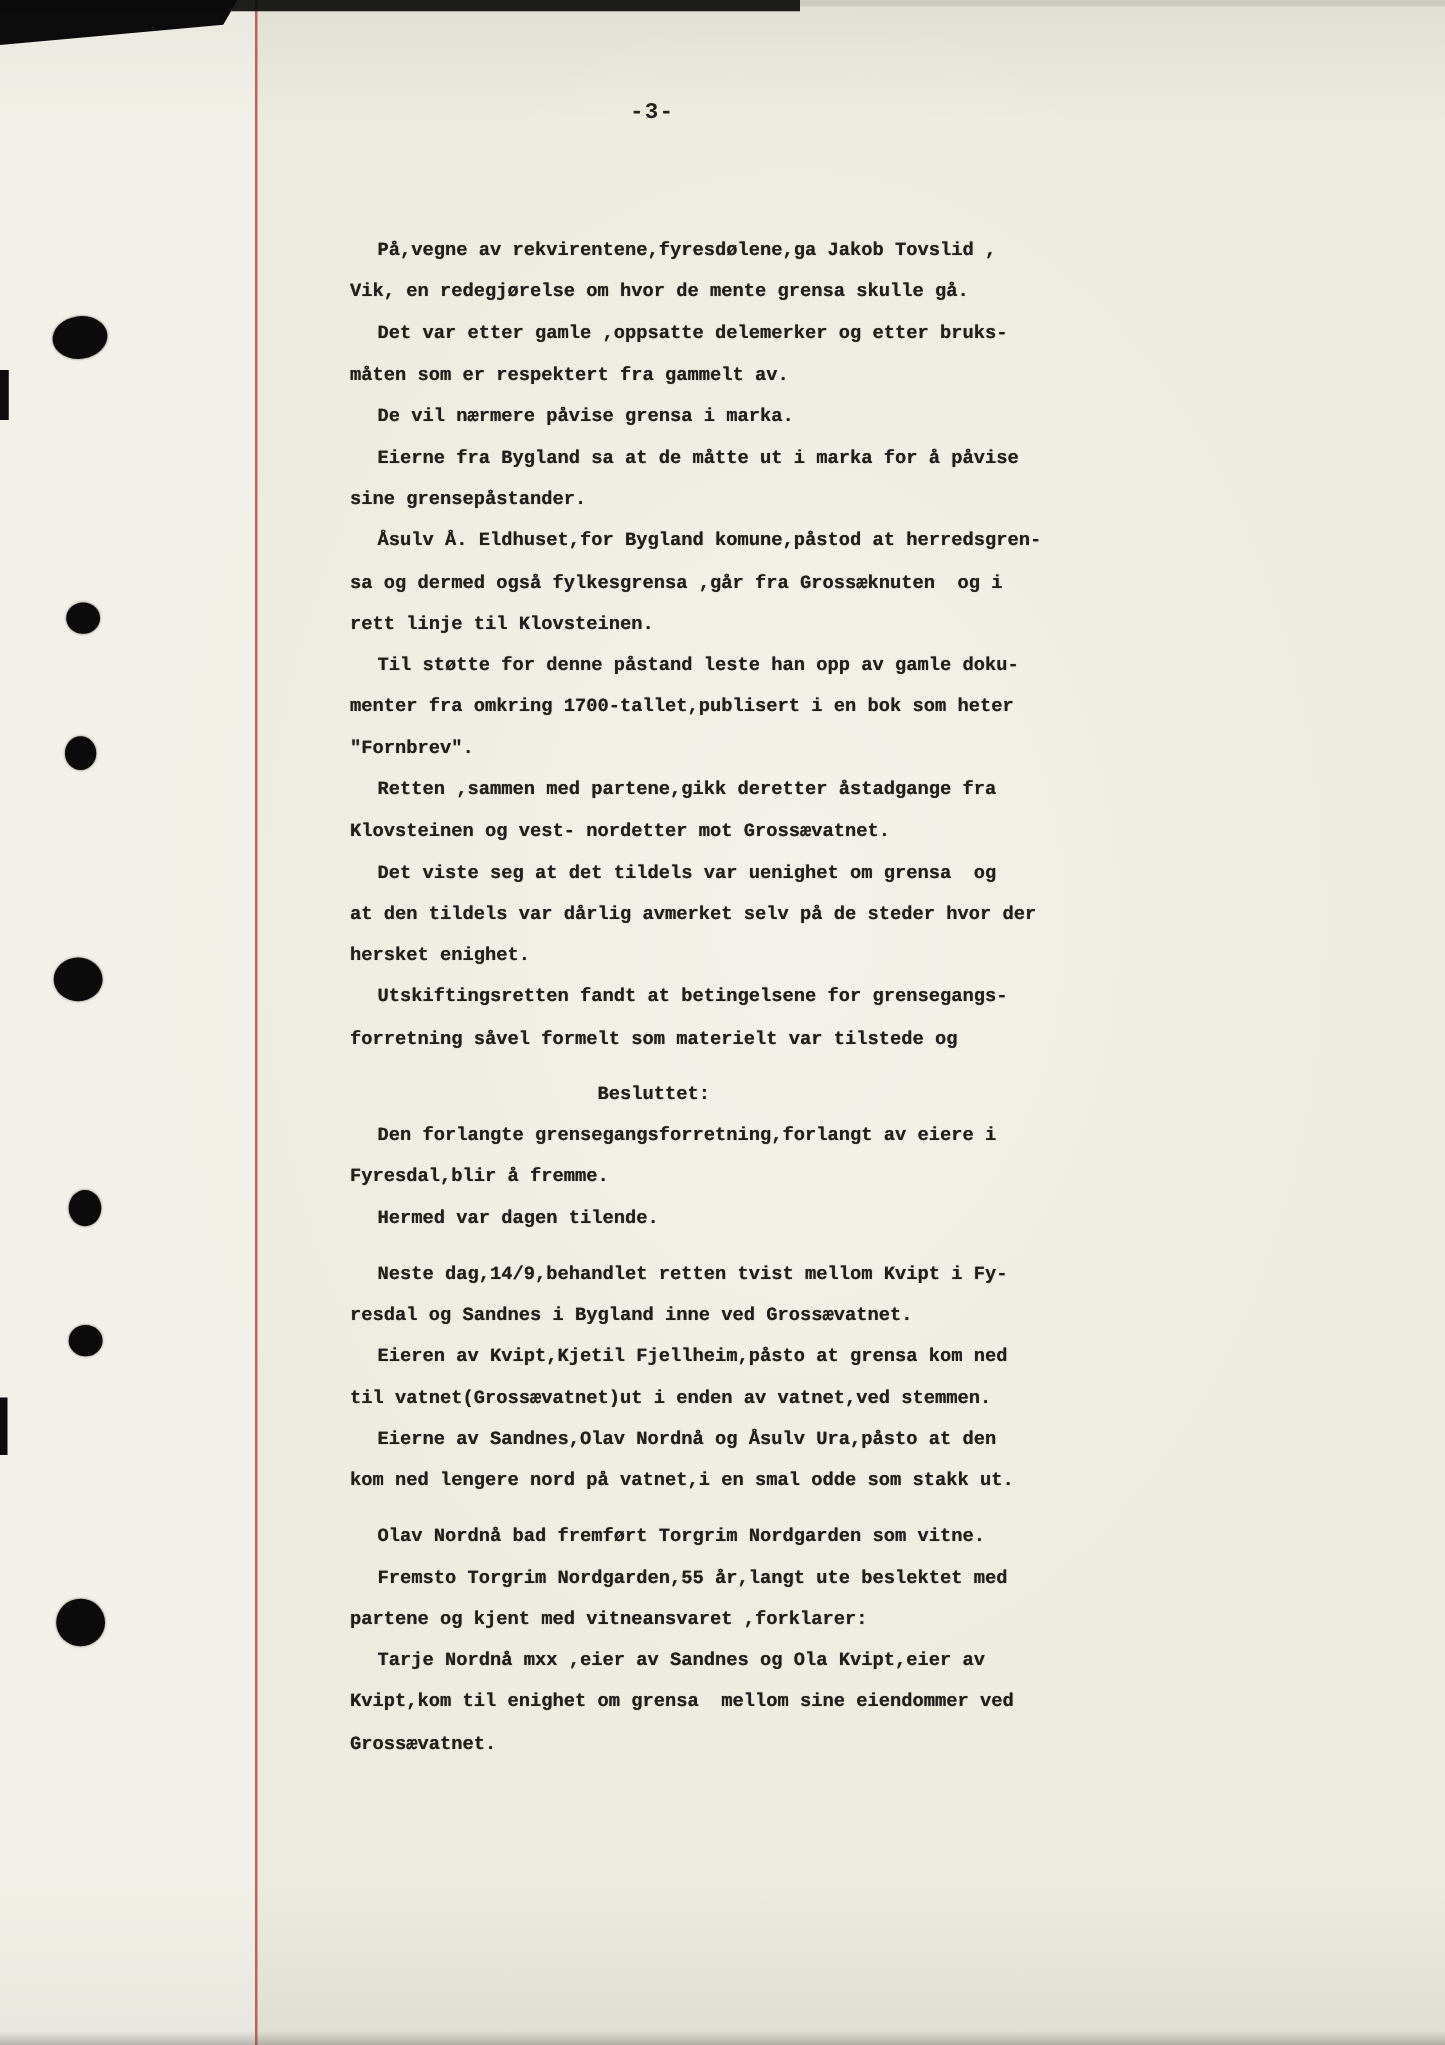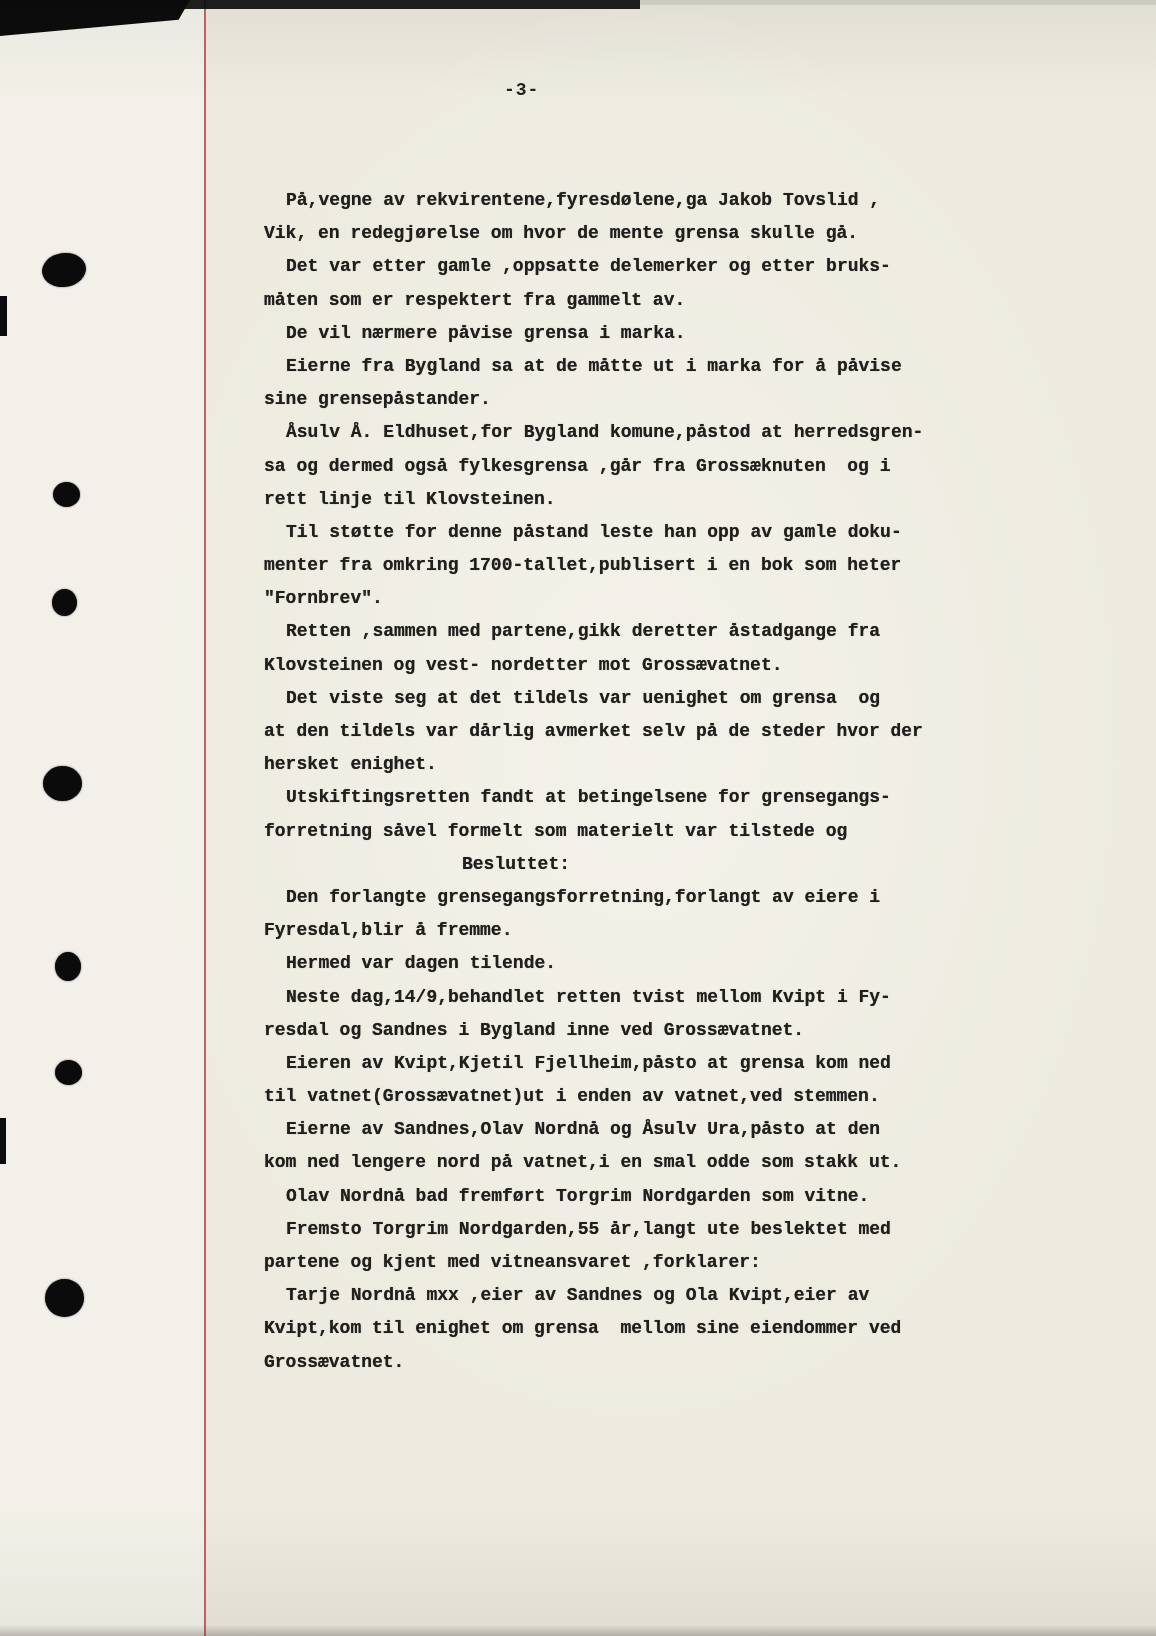--- a/index.html
+++ b/index.html
@@ -63,33 +63,33 @@
   .page-number {
     position: absolute;
     left: 504px; top: 80px;
     font-size: 18px;
     font-weight: 700;
     color: #23221f;
     letter-spacing: 1px;
   }
   .document-text {
     position: absolute;
-    left: 264px; top: 184px;
+    left: 280px; top: 184px;
     width: 720px;
-    font-size: 18px;
+    font-size: 15px;
     font-weight: 700;
     line-height: 33.2px;
     color: #201f1c;
     white-space: pre;
     text-shadow: 0 0 0.7px rgba(20,20,20,0.75);
   }
   .line { height: 33.2px; }
   .line.indent { padding-left: 22px; }
   .line.center { padding-left: 198px; }
-  .line.gap { }
+  .line.gap { margin-top: 11px; }
 </style>
 </head>
 <body>
 
 <div class="scan-page" style="background: rgb(237, 235, 223);">
 
   <div class="binder-margin"></div>
 
   <div class="margin-line" style="background: rgb(185, 74, 69);"></div>
 

